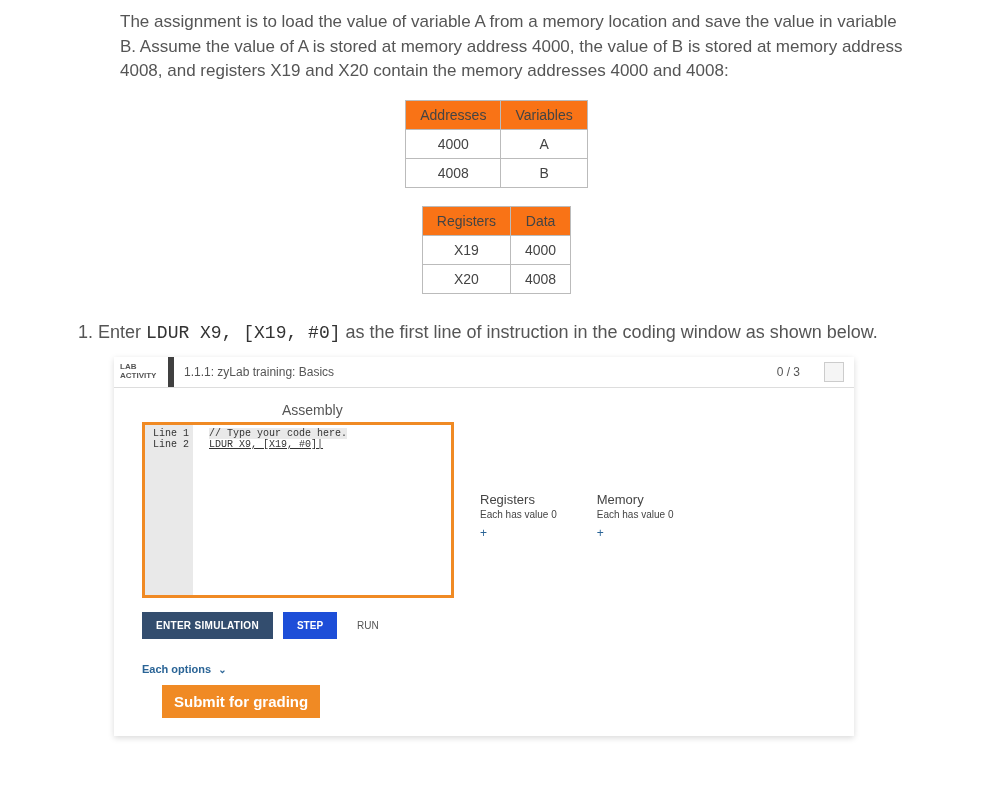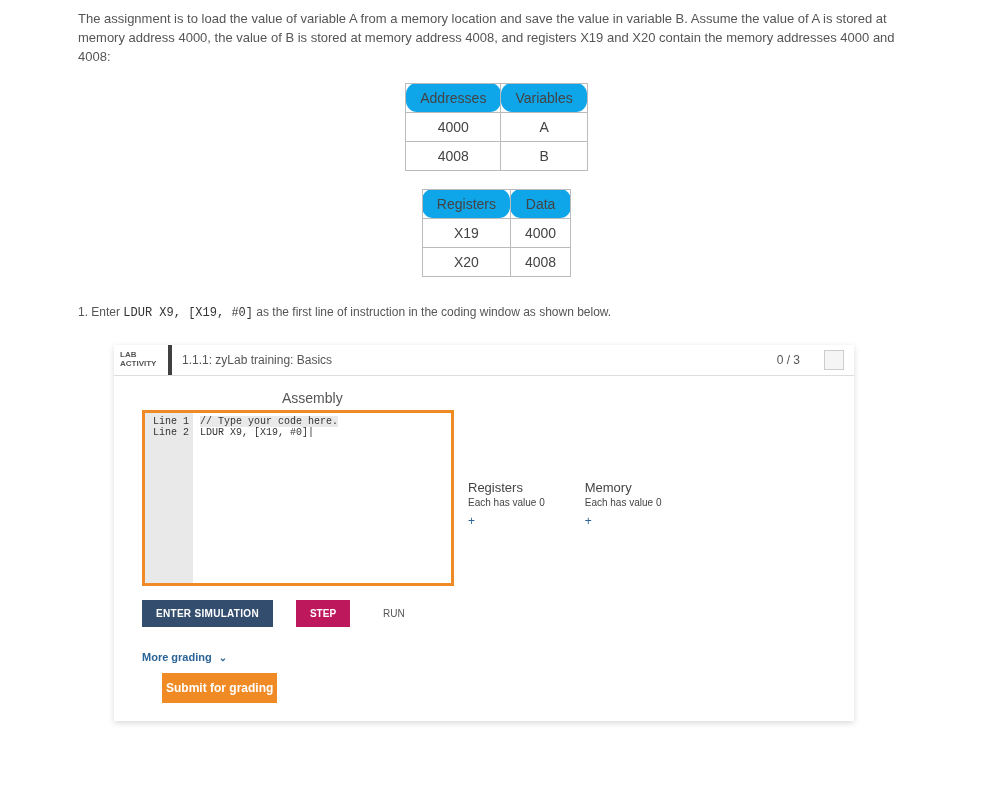--- a/index.html
+++ b/index.html
@@ -7,71 +7,71 @@
     padding: 0;
     font-family: Arial, Helvetica, sans-serif;
     color: #555;
     background: #fff;
     width: 985px;
   }
   .content {
     padding: 10px 70px 30px 78px;
   }
   .intro {
-    font-size: 13px;
+    font-size: 17px;
     line-height: 1.45;
     color: #555;
     margin-bottom: 16px;
+    margin-left: 42px;
   }
   .tables-wrap {
     display: flex;
     flex-direction: column;
     align-items: center;
     gap: 18px;
     margin-bottom: 28px;
   }
   table.grid {
     border-collapse: collapse;
     font-size: 14px;
     color: #444;
   }
   table.grid th, table.grid td {
     border: 1px solid #bbb;
     padding: 6px 14px;
     text-align: center;
     font-weight: normal;
   }
   table.grid th {
-    background: #0ea5e9;
-    border-radius: 11px;
+    background: #f97316;
   }
   .instruction-line {
-    font-size: 12px;
-    color: #555;
-    margin-bottom: 25px;
+    font-size: 18px;
+    color: #555;
+    margin-bottom: 14px;
   }
   .code-inline {
     font-family: "Courier New", monospace;
     color: #333;
   }
   .lab-panel {
     margin-left: 36px;
     width: 740px;
     background: #fff;
     box-shadow: 0 2px 6px rgba(0,0,0,0.15);
   }
   .lab-header {
     display: flex;
     align-items: stretch;
     border-bottom: 1px solid #ddd;
     font-size: 12px;
     color: #555;
   }
   .lab-badge {
-    border-right: 4px solid #404040;
+    border-right: 6px solid #404040;
     padding: 4px 6px;
     font-size: 8px;
     font-weight: bold;
     line-height: 1.1;
     display:flex;
     flex-direction:column;
     justify-content:center;
     width:42px;
     text-align:left;
   }
@@ -105,43 +105,44 @@
     cursor: pointer;
   }
   .assembly-label {
     font-size: 14px;
     color: #555;
     margin-left: 140px;
     margin-bottom: 4px;
   }
   .editor-row {
     display: flex;
-    gap: 14px;
+    gap: 26px;
     align-items: flex-start;
   }
   .code-editor {
     border: 3px solid #f08a24;
     width: 306px;
     height: 170px;
     display: flex;
     font-family: "Courier New", monospace;
     font-size: 10px;
     color: #333;
     background: #fff;
   }
   .gutter {
     background: #e9e9e9;
     padding: 3px 4px;
     text-align: right;
     white-space: pre;
     min-width:40px;
   }
   .code-lines {
-    padding: 3px 7px;
+    padding: 3px 16px;
     white-space: pre;
+    text-decoration: underline;
   }
   .code-lines .hl {
     background:#e9e9e9;
     display:inline-block;
   }
   .right-cols {
     display: flex;
     gap: 40px;
     margin-top: 70px;
     font-size: 13px;
@@ -155,35 +156,35 @@
   }
   .right-col .plus {
     color: #2a6496;
     font-size: 12px;
     margin-top: 6px;
     cursor:pointer;
   }
   .buttons-row {
     margin-top: 14px;
     display: flex;
-    gap: 23px;
+    gap: 10px;
     align-items: center;
   }
   .btn-primary {
     background: #334d6e;
     color: #fff;
     border: none;
     font-size: 10px;
     font-weight: bold;
     padding: 8px 14px;
     letter-spacing: 0.3px;
     cursor:pointer;
   }
   .btn-secondary {
-    background: #be185d;
+    background: #1d4ed8;
     color: #fff;
     border: none;
     font-size: 10px;
     font-weight: bold;
     padding: 8px 14px;
     cursor:pointer;
   }
   .btn-plain {
     background: none;
     border: none;
@@ -202,23 +203,23 @@
   .more-options .chev {
     font-size: 10px;
     margin-left: 4px;
   }
   .btn-submit {
     margin-top: 10px;
     margin-left: 20px;
     background: #f08a24;
     color: #fff;
     border: none;
-    font-size: 12px;
-    font-weight: bold;
-    padding: 8px 4px;
+    font-size: 15px;
+    font-weight: bold;
+    padding: 8px 12px;
     cursor:pointer;
   }
 </style>
 </head>
 <body>
 
 <div class="content">
 
   <div class="intro">The assignment is to load the value of variable A from a memory location and save the value in variable B. Assume the value of A is stored at memory address 4000, the value of B is stored at memory address 4008, and registers X19 and X20 contain the memory addresses 4000 and 4008:</div>
 
@@ -301,21 +302,21 @@
         </div>
       </div>
 
       <div class="buttons-row">
         <button class="btn-primary">ENTER SIMULATION</button>
         <button class="btn-secondary">STEP</button>
         <button class="btn-plain">RUN</button>
       </div>
 
       <div class="more-options">
-        <span>More grading</span>
+        <span>Each options</span>
         <span class="chev">⌄</span>
       </div>
 
       <button class="btn-submit">Submit for grading</button>
     </div>
   </div>
 
 </div>
 
 </body></html>

